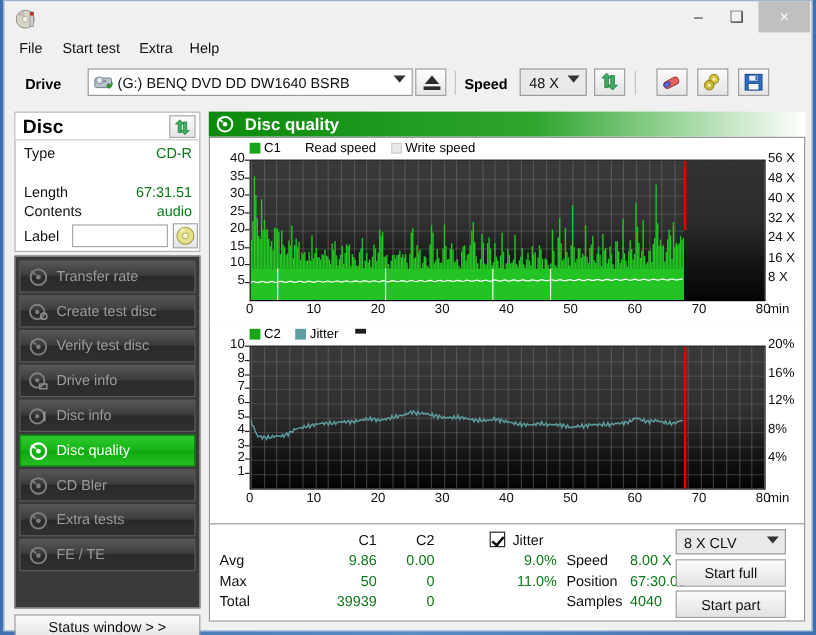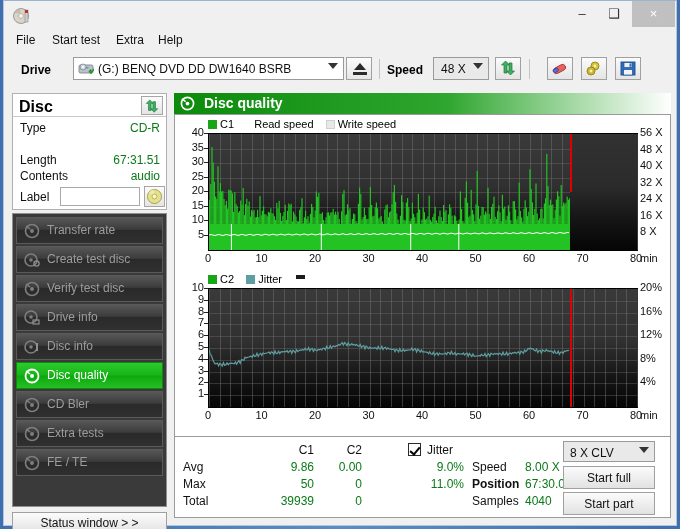--- a/index.html
+++ b/index.html
@@ -986,21 +986,21 @@
         <div class="stv" style="left:90px; top:40px; width:49px;">50</div>
         <div class="stv" style="left:138px; top:40px; width:49px;">0</div>
         <div class="stv" style="left:230px; top:40px; width:59px;">11.0%</div>
 
         <div class="st" style="left:8px; top:57px;">Total</div>
         <div class="stv" style="left:80px; top:57px; width:59px;">39939</div>
         <div class="stv" style="left:138px; top:57px; width:49px;">0</div>
 
         <div class="st" style="left:297px; top:23px;">Speed</div>
         <div class="stv" style="left:350px; top:23px; width:60px; text-align:left;">8.00 X</div>
-        <div class="st" style="left:297px; top:40px;font-weight:bold;">Position</div>
+        <div class="st" style="left:297px; top:40px;">Position</div>
         <div class="stv" style="left:350px; top:40px; width:70px; text-align:left;">67:30.00</div>
         <div class="st" style="left:297px; top:57px;">Samples</div>
         <div class="stv" style="left:350px; top:57px; width:60px; text-align:left;">4040</div>
 
         <div class="sel-combo">
           <span class="dtext">8 X CLV</span>
           <span class="combo-arrow"></span>
         </div>
         <div class="actbtn" style="top:29px">Start full</div>
         <div class="actbtn" style="top:55px">Start part</div>

